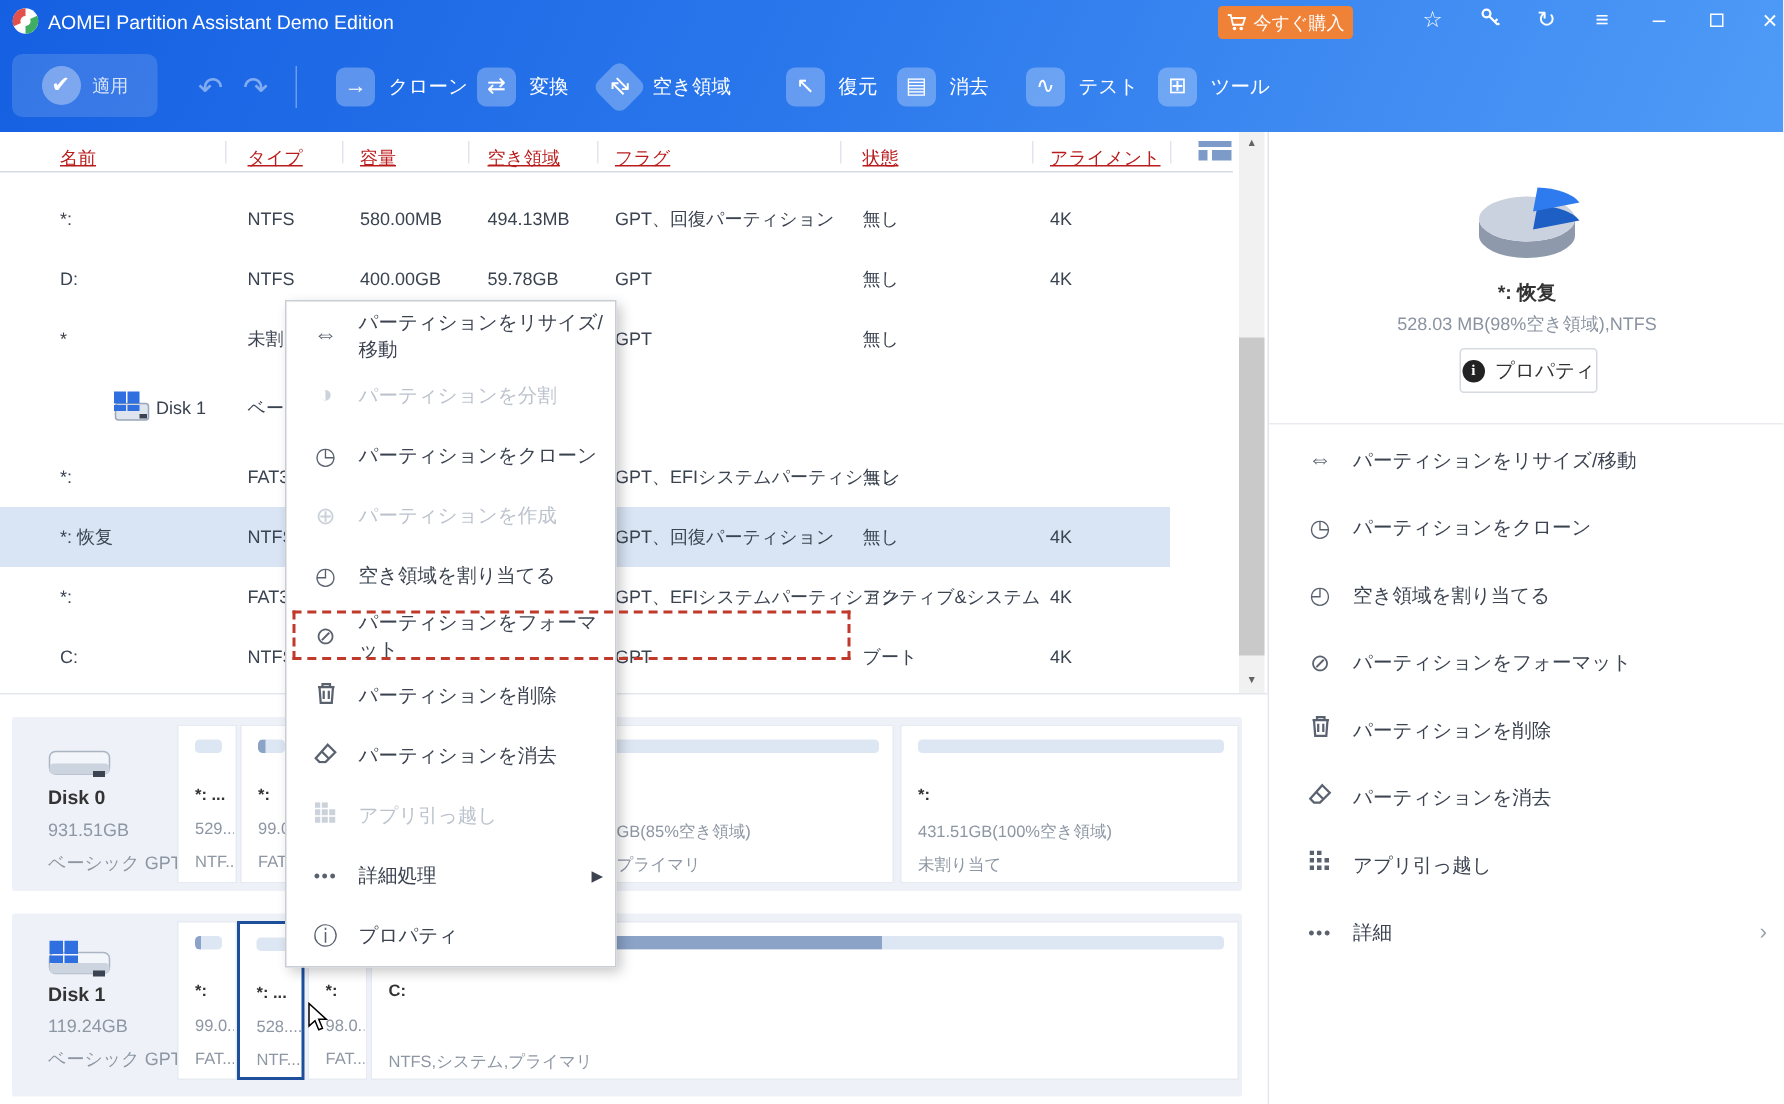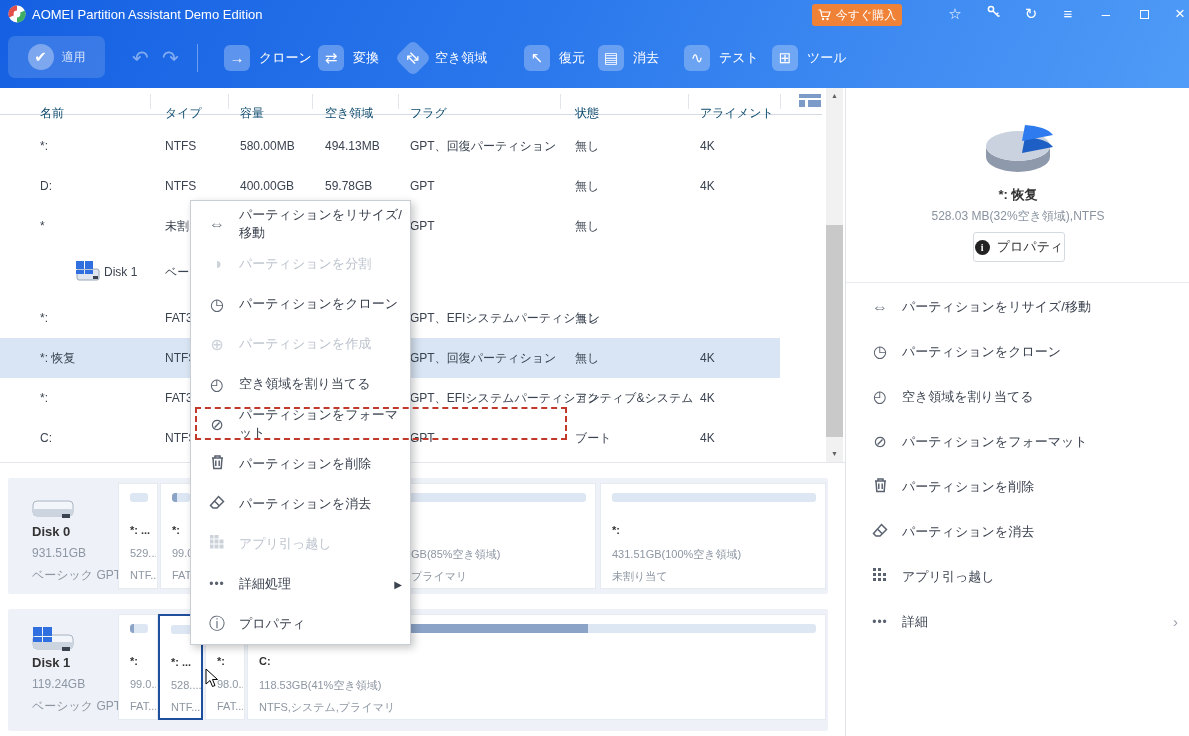--- a/index.html
+++ b/index.html
@@ -31,21 +31,21 @@
   .undo { left:132px; } .redo { left:162px; }
   .tbar-divider { position:absolute; left:197px; top:44px; width:1px; height:28px; background:rgba(255,255,255,.35); }
   .tool-btn { position:absolute; top:44px; height:28px; display:flex; align-items:center; gap:9px; cursor:pointer; }
   .tool-ico { width:26px; height:26px; border-radius:6px; background:rgba(255,255,255,.28);
               color:#fff; font-size:15px; text-align:center; line-height:26px; }
   .tool-label { color:#fff; font-size:13px; }
 
   
   #table { position:absolute; left:0; top:88px; width:845px; height:374px; background:#fff; }
   .thead { position:absolute; left:0; top:0; width:822px; height:27px; border-bottom:1px solid #d5dbe3; }
-  .th { position:absolute; top:12px; line-height:27px; font-size:12px; color:#0c4a6e; }
+  .th { position:absolute; top:4px; line-height:27px; font-size:12px; color:#b91c1c;text-decoration:underline; }
   .col-sep { position:absolute; top:6px; width:1px; height:15px; background:#e2e6ec; }
   .cols-icon { position:absolute; left:799px; top:6px; width:22px; height:15px; cursor:pointer; }
   .cols-icon div { background:#7d9bc8; }
   .row { position:absolute; left:0; width:780px; height:40px; }
   .row.sel { background:#d9e5f4; }
   .cell { position:absolute; top:0; line-height:40px; font-size:12px; color:#3a4350; white-space:nowrap; }
   .c-name{left:40px}.c-type{left:165px}.c-cap{left:240px}.c-used{left:325px}.c-flags{left:410px}.c-status{left:575px}.c-align{left:700px}
   .disk-row-name { position:absolute; left:104px; top:0; line-height:52px; font-size:12px; color:#3a4350; }
   .disk-row-ico { position:absolute; left:74px; top:14px; }
   .disk-row-type { position:absolute; left:165px; line-height:52px; font-size:12px; color:#3a4350; }
@@ -273,21 +273,21 @@
   </div>
 
   <div id="rpanel">
     <svg width="90" height="70" viewBox="0 0 90 70" style="position:absolute;left:127px;top:22px">
       <path d="M13 36 A32 15 0 0 0 77 36 L77 47 A32 15 0 0 1 13 47 Z" fill="#8e99ab"></path>
       <ellipse cx="45" cy="36" rx="32" ry="15" fill="#c9d2de"></ellipse>
       <path d="M49 37 L52 21 A32 15 0 0 1 80 31 Z" transform="translate(0,6)" fill="#1d5fc4"></path>
       <path d="M49 31 L52 15 A32 15 0 0 1 80 25 Z" fill="#2d7bee"></path>
     </svg>
     <div class="rp-name">*: 恢复</div>
-    <div class="rp-info">528.03 MB(32%空き領域),NTFS</div>
+    <div class="rp-info">528.03 MB(98%空き領域),NTFS</div>
     <div class="rp-propbtn">
       <span class="info-dot">i</span>
       <span>プロパティ</span>
     </div>
     <div class="rp-sep"></div>
 
     <div class="rp-actions">
       <div class="rp-item">
         <span class="rp-ico">⇔</span>
         <span class="rp-label">パーティションをリサイズ/移動</span>
@@ -424,21 +424,20 @@
           </div>
         <div class="p-name" style="width:26px">*:</div>
         <div class="p-size" style="width:26px">98.0...</div>
         <div class="p-fs" style="width:26px">FAT...</div>
       </div>
       <div class="pcard" style="left:239px;width:579px">
         <div class="pbar" style="width:557px">
             <div class="pfill" style="width: 59%;"></div>
           </div>
         <div class="p-name" style="width:540px">C:</div>
-        <div class="p-size" style="width:540px">118.53GB(41%空き領域)</div>
         <div class="p-fs" style="width:540px">NTFS,システム,プライマリ</div>
       </div>
     </div>
   </div>
 
   <div id="ctxmenu">
     <div class="cm-item">
       <span class="cm-ico">⇔</span>
       <span class="cm-label">パーティションをリサイズ/移動</span>
     </div>

